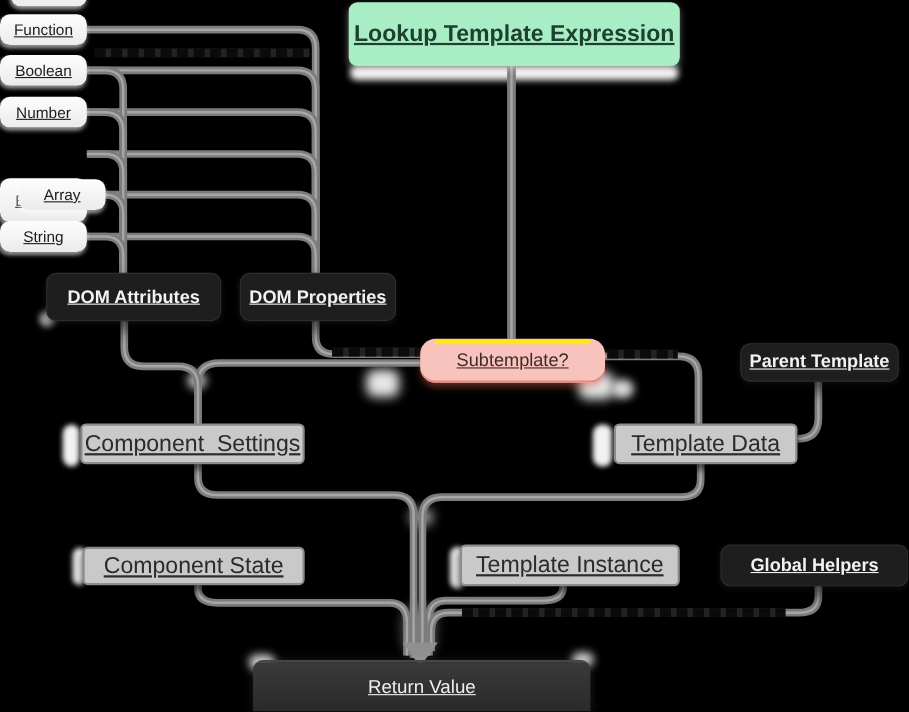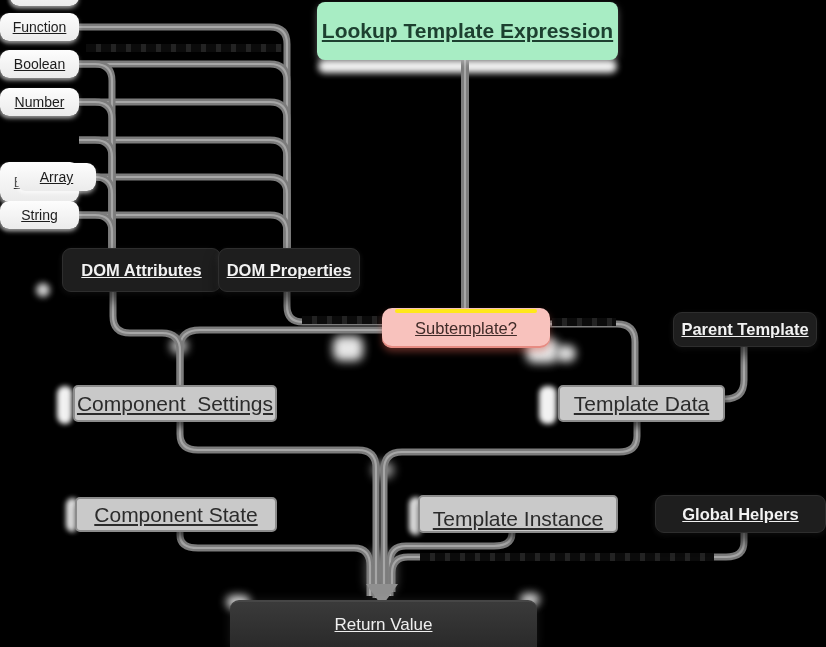--- a/index.html
+++ b/index.html
@@ -160,47 +160,47 @@
       <span class="node-label">Array</span>
     </div>
     <div class="node type-node" style="left:0px;top:201px;width:79px;height:28px;">
       <span class="node-label">String</span>
     </div>
 
     <div class="node node-green" style="left:317px;top:2px;width:301px;height:58px;">
       <span class="node-label">Lookup Template Expression</span>
     </div>
 
-    <div class="node node-dark" style="left:42px;top:248px;width:159px;height:44px;margin-left:20px;">
+    <div class="node node-dark" style="left:42px;top:248px;width:159px;height:44px;">
       <span class="node-label">DOM Attributes</span>
     </div>
     <div class="node node-dark" style="left:218px;top:248px;width:142px;height:44px;">
       <span class="node-label">DOM Properties</span>
     </div>
 
-    <div class="node node-pink" style="left:382px;top:308px;width:168px;height:40px;border-radius:10px;">
+    <div class="node node-pink" style="left:382px;top:308px;width:168px;height:40px;">
       <div class="yellow-bar"></div>
       <span class="node-label">Subtemplate?</span>
     </div>
 
     <div class="node node-dark" style="left:673px;top:312px;width:144px;height:35px;">
       <span class="node-label">Parent Template</span>
     </div>
 
     <div class="node node-gray" style="left:73px;top:385px;width:204px;height:37px;">
       <span class="node-label">Component  Settings</span>
     </div>
     <div class="node node-gray" style="left:558px;top:385px;width:167px;height:37px;">
       <span class="node-label">Template Data</span>
     </div>
 
     <div class="node node-gray" style="left:75px;top:497px;width:202px;height:35px;">
       <span class="node-label">Component State</span>
     </div>
-    <div class="node node-gray" style="left:418px;top:495px;width:200px;height:38px;align-items:flex-end;">
+    <div class="node node-gray" style="left:418px;top:495px;width:200px;height:38px;">
       <span class="node-label">Template Instance</span>
     </div>
     <div class="node node-dark" style="left:655px;top:495px;width:171px;height:38px;">
       <span class="node-label">Global Helpers</span>
     </div>
 
     <div class="node node-return" style="left:230px;top:600px;width:307px;height:47px;">
       <span class="node-label">Return Value</span>
     </div>
   </div>

